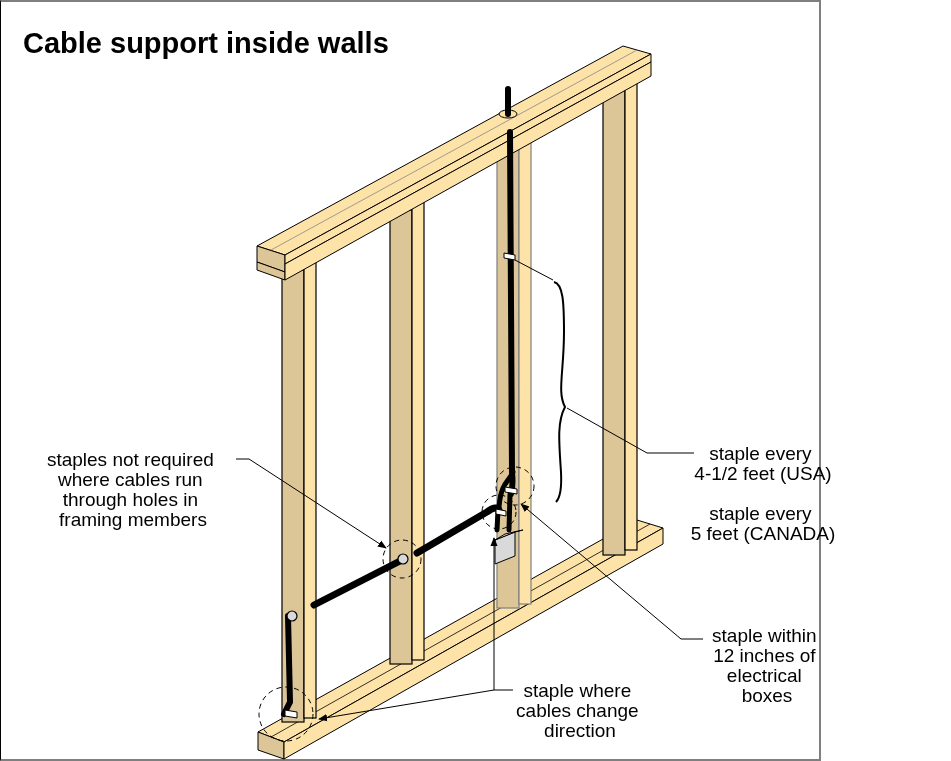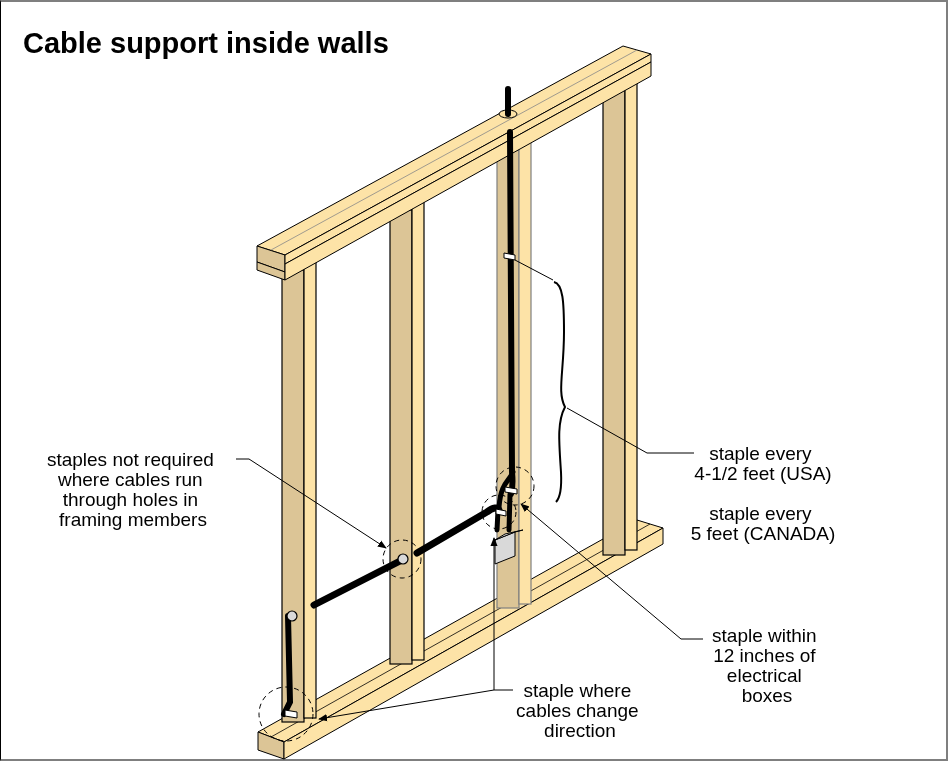--- a/index.html
+++ b/index.html
@@ -1,18 +1,18 @@
 <!DOCTYPE html>
 <html><head>
 <meta charset="utf-8">
 <style>
   html, body { margin: 0; padding: 0; background: #ffffff; }
   body { width: 951px; height: 761px; overflow: hidden; }
   #frame {
-    position: relative; width: 948px; height: 761px; box-sizing: border-box;
+    position: relative; width: 821px; height: 761px; box-sizing: border-box;
     border-top: 2px solid #7f7f7f; border-right: 2px solid #7f7f7f;
     border-bottom: 2px solid #7f7f7f; border-left: 1px solid #000;
     background: #fff;
   }
   svg { position: absolute; left: 0; top: 0; }
   .title { font-family: "Liberation Sans", sans-serif; font-weight: bold; font-size: 29px; fill: #000; }
   .lbl { font-family: "Liberation Sans", sans-serif; font-size: 19px; fill: #000; }
 </style>
 </head>
 <body>

